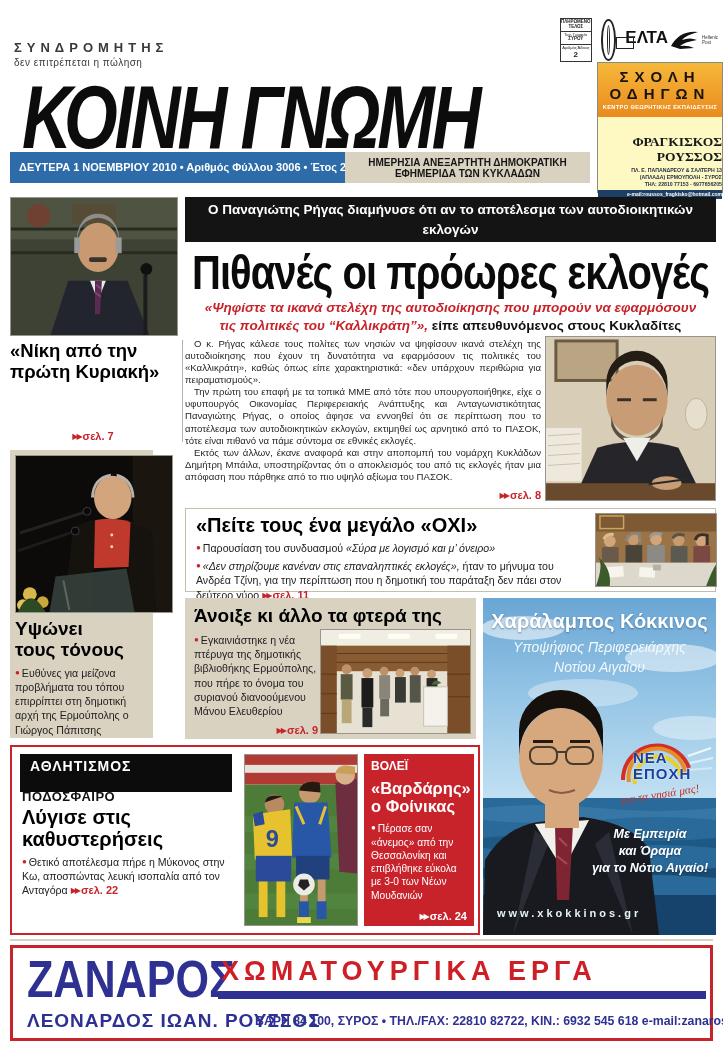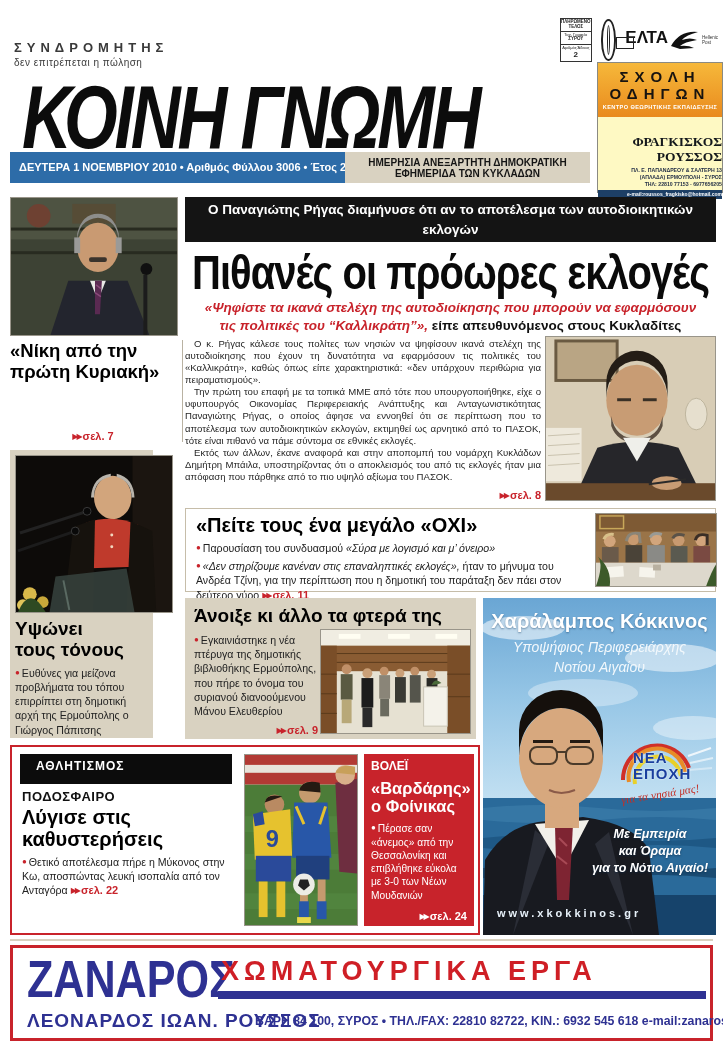--- a/index.html
+++ b/index.html
@@ -91,21 +91,21 @@
   .kokkinos{left:483px;top:598px;width:233px;height:337px;background:linear-gradient(#6aa6d4 0%,#96c6e6 30%,#c2e0f2 60%,#9cc4dc 75%);overflow:hidden;}
   .kk-name{position:absolute;left:0;top:12px;width:100%;text-align:center;color:#fff;font-size:20px;font-weight:bold;text-shadow:0 1px 2px rgba(20,60,100,.5);}
   .kk-role{position:absolute;left:0;top:40px;width:100%;text-align:center;color:#f2f8fc;font-size:14px;font-style:italic;line-height:1.4;}
   .kk-nea{position:absolute;left:150px;top:152px;color:#1a3f9e;font-weight:bold;font-size:15px;letter-spacing:1px;text-shadow:0 0 2px #fff;line-height:1.05;}
   .kk-script{position:absolute;left:138px;top:190px;color:#c23028;font-size:11.5px;font-style:italic;font-family:"Liberation Serif","DejaVu Serif",serif;transform:rotate(-9deg);white-space:nowrap;}
   .kk-slogan{position:absolute;left:108px;top:228px;width:118px;text-align:center;color:#fff;font-size:12.5px;font-weight:bold;font-style:italic;line-height:1.35;text-shadow:0 1px 2px rgba(10,40,70,.6);}
   .kk-url{position:absolute;left:14px;top:309px;color:#e8f2fa;font-size:11px;font-weight:bold;letter-spacing:3px;}
 
   
   .sports{left:10px;top:745px;width:470px;height:190px;border:2px solid var(--red);background:#fff;}
-  .sp-bar{position:absolute;left:8px;top:7px;width:212px;height:30px;background:#0c0c0c;color:#fff;font-size:12px;font-weight:bold;letter-spacing:1px;line-height:25px;padding-left:16px;}
+  .sp-bar{position:absolute;left:8px;top:7px;width:212px;height:38px;background:#0c0c0c;color:#fff;font-size:14px;font-weight:bold;letter-spacing:1px;line-height:25px;padding-left:10px;}
   .sp-cat{position:absolute;left:10px;top:42px;font-size:13px;font-weight:bold;color:#111;letter-spacing:.5px;}
   .sp-hl{position:absolute;left:10px;top:60px;font-size:20px;font-weight:bold;line-height:1.08;color:#000;}
   .sp-b{position:absolute;left:10px;top:108px;width:218px;}
   .photo6{position:absolute;left:232px;top:7px;width:114px;height:172px;}
   .volley{position:absolute;left:352px;top:7px;width:110px;height:172px;background:var(--red);color:#fff;padding:5px 7px;}
   .volley .cat{font-size:12px;font-weight:bold;}
   .volley .hl{font-size:16.5px;font-weight:bold;line-height:1.1;margin-top:6px;}
   .volley .tx{font-size:10.2px;line-height:1.3;margin-top:7px;}
   .volley .rf{text-align:right;margin-top:4px;}
   .volley .dotw, .volley .pg-ref{color:#fff;}

